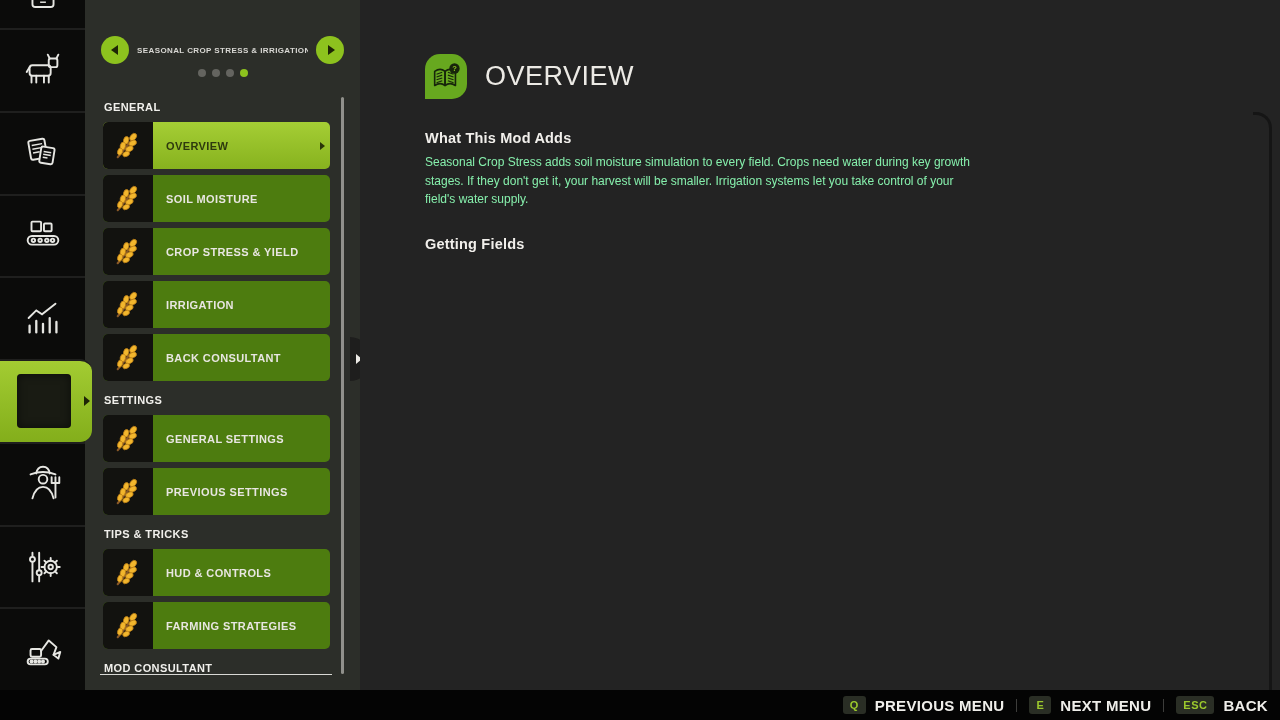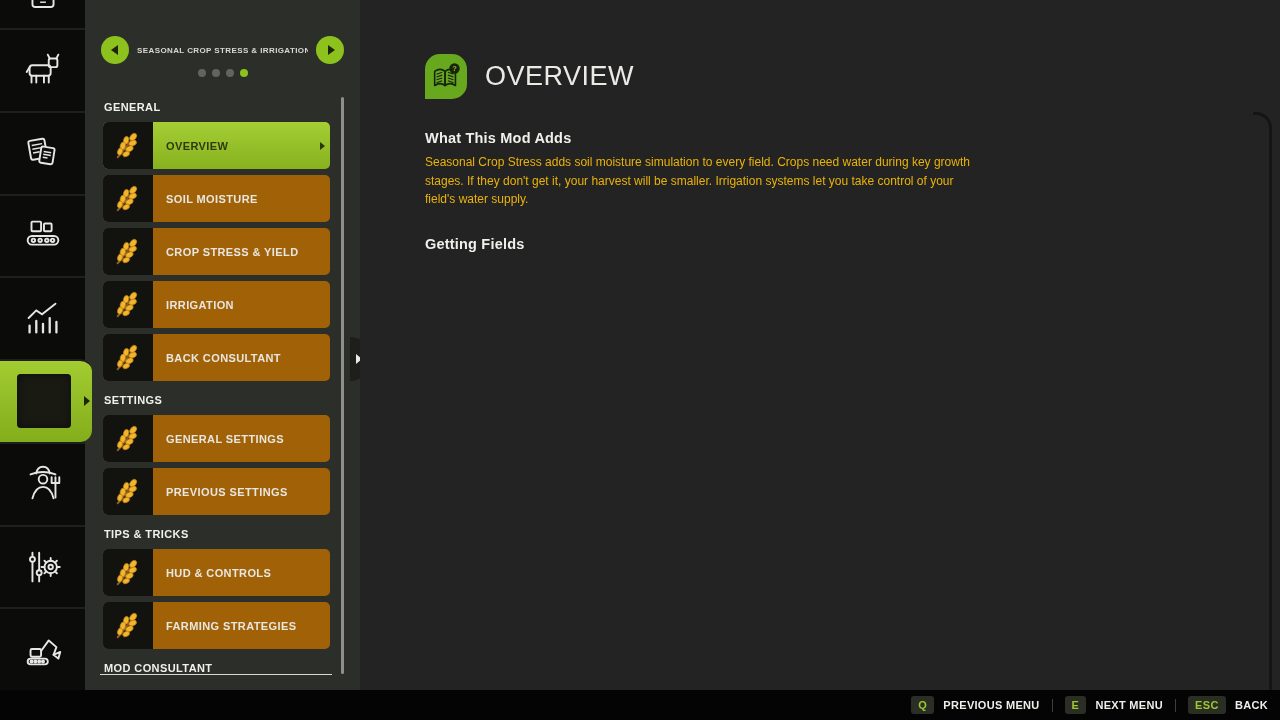--- a/index.html
+++ b/index.html
@@ -37,21 +37,21 @@
   .sidebar-title{flex:1;text-align:center;color:#d9d8d4;font-size:8px;font-weight:bold;
                  letter-spacing:.4px;white-space:nowrap;overflow:hidden;}
   .dots{position:absolute;top:69px;left:0;right:0;display:flex;justify-content:center;gap:6px;}
   .dot{width:8px;height:8px;border-radius:50%;background:#64645f;cursor:pointer;}
   .dot.active{background:#8dc21e;}
 
   .menu{position:absolute;top:98px;left:18px;width:227px;bottom:16px;overflow:hidden;}
   .menu-section-header{color:#f1f0ec;font-size:11px;font-weight:bold;letter-spacing:.4px;
                        margin:13px 0 9px 1px;}
   .menu-section-header:first-child{margin-top:3px;}
-  .menu-row{position:relative;display:flex;align-items:center;height:47px;background:#a16207;
+  .menu-row{position:relative;display:flex;align-items:center;height:47px;background:#4d7c0f;
             border-radius:5px;margin-bottom:6px;cursor:pointer;}
   .wheat-box{width:50px;height:47px;background:#12120f;border-radius:5px 0 0 5px;display:flex;
              align-items:center;justify-content:center;flex:0 0 50px;position:relative;}
   .wheat-box svg{width:30px;height:30px;display:block;}
   .menu-label{color:#e8e6e1;font-size:11px;font-weight:bold;letter-spacing:.4px;padding-left:13px;}
   .menu-row.selected{background:linear-gradient(180deg,#a5ce35,#87b21e);}
   .menu-row.selected .menu-label{color:#2e3a0e;}
   .menu-row.selected::after{content:"";position:absolute;right:-8px;top:50%;
             transform:translateY(-50%);width:0;height:0;border-left:8px solid #8ab520;
             border-top:11px solid transparent;border-bottom:11px solid transparent;}
@@ -71,33 +71,33 @@
 
   
   .main{position:absolute;left:360px;top:0;right:0;height:690px;background:#232323;}
   .content-header{position:absolute;left:65px;top:54px;display:flex;align-items:center;gap:18px;}
   .book-badge{width:42px;height:45px;background:#67a81f;border-radius:15px 15px 15px 0;
               display:flex;align-items:center;justify-content:center;}
   .book-badge svg{width:34px;height:34px;display:block;}
   .page-title{margin:0;font-size:27px;font-weight:500;color:#eceae5;letter-spacing:.5px;}
   .sections{position:absolute;left:65px;top:130px;width:560px;}
   .sec-heading{margin:0 0 7px;font-size:14.5px;color:#f1efeb;letter-spacing:.2px;font-weight:bold;}
-  .sec-body{margin:0 0 27px;font-size:12px;line-height:1.55;color:#eab308;}
+  .sec-body{margin:0 0 27px;font-size:12px;line-height:1.55;color:#86efac;}
   .right-groove{position:absolute;top:112px;right:8px;bottom:0;width:16px;
                 border-top:3px solid #151515;border-right:3px solid #151515;
                 border-top-right-radius:16px;}
 
   
   .footer{position:absolute;left:0;bottom:0;width:1280px;height:30px;background:#040404;
           display:flex;align-items:center;justify-content:flex-end;padding-right:12px;
           box-sizing:border-box;gap:12px;z-index:5;}
   .key-group{display:flex;align-items:center;gap:9px;cursor:pointer;}
   .key-badge{background:#2a2e25;color:#9cc92d;font-weight:bold;font-size:11px;padding:3px 7px;
              border-radius:3px;font-family:inherit;letter-spacing:.5px;}
-  .key-label{color:#efeeea;font-size:11px;font-weight:bold;letter-spacing:.3px;}
+  .key-label{color:#efeeea;font-size:15px;font-weight:bold;letter-spacing:.3px;}
   .key-divider{width:1px;height:13px;background:#3d3d3b;}
 </style>
 </head>
 <body>
 
 <div class="screen">
 
   <div class="left-rail" id="leftRail">
       <div class="rail-tile partial">
         <span class="rail-icon">

